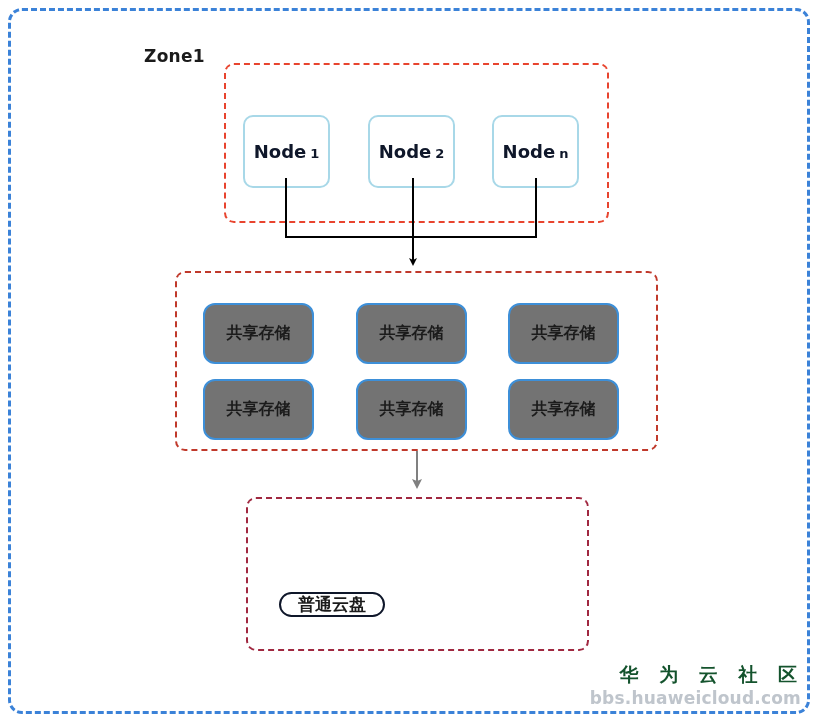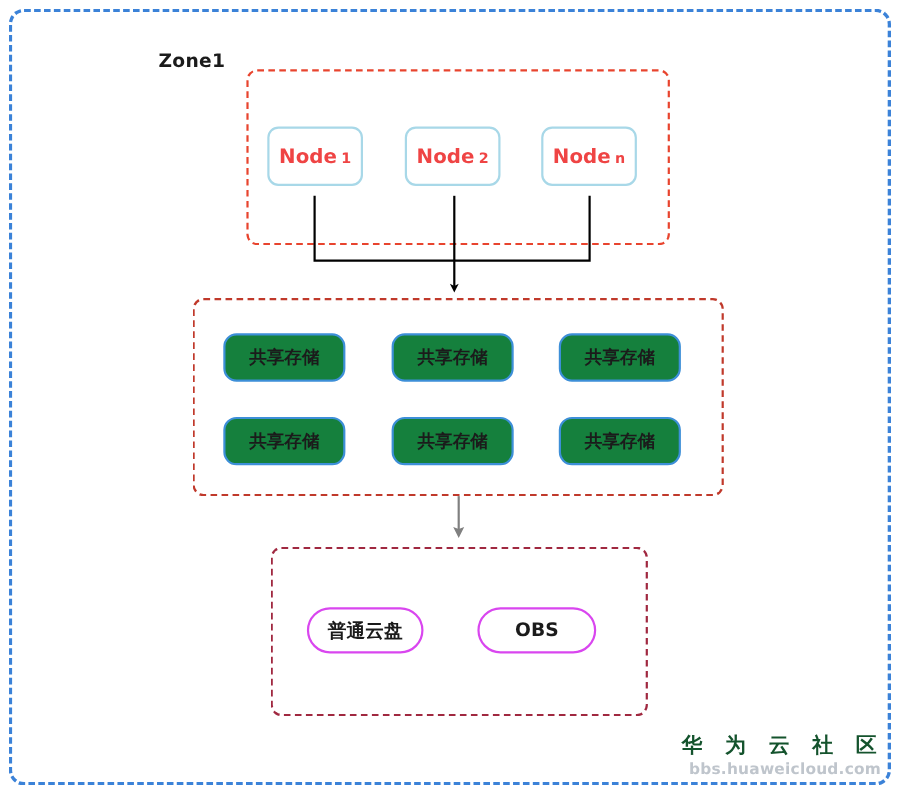--- a/index.html
+++ b/index.html
@@ -70,69 +70,70 @@
     height: 154px;
     border: 2px dashed #a02840;
     border-radius: 10px;
   }
 
   
   .node-box {
     position: absolute;
     box-sizing: border-box;
     width: 87px;
-    height: 54px;
+    height: 73px;
     border: 2px solid #a8d8e8;
     border-radius: 10px;
     background: #ffffff;
     display: flex;
     align-items: center;
     justify-content: center;
-    color: #ef4444;
+    color: #0f172a;
     font-size: 18px;
     white-space: nowrap;
   }
   .node-box .sub {
     font-size: 13px;
     margin-left: 4px;
     position: relative;
     top: 2px;
   }
 
   
   .store-box {
     position: absolute;
     box-sizing: border-box;
     width: 111px;
-    height: 44px;
+    height: 61px;
     border: 2px solid #3d8fd8;
     border-radius: 12px;
-    background: #15803d;
+    background: #737373;
     display: flex;
     align-items: center;
     justify-content: center;
     color: #1b1b1b;
     font-size: 16px;
     white-space: nowrap;
   }
 
   
   .backing-box {
     position: absolute;
     box-sizing: border-box;
-    height: 42px;
-    border: 2px solid #d946ef;
+    height: 25px;
+    border: 2px solid #0f172a;
     border-radius: 21px;
     background: #ffffff;
     display: flex;
     align-items: center;
     justify-content: center;
     color: #1b1b1b;
     font-size: 17px;
     white-space: nowrap;
+    margin-top: 40px;
   }
   .backing-disk { left: 279px; top: 552px; width: 106px; }
   .backing-obs  { left: 434px; top: 552px; width: 108px; }
 
   
   .connectors {
     position: absolute;
     left: 0;
     top: 0;
     width: 822px;
@@ -148,21 +149,21 @@
     text-align: right;
     user-select: none;
   }
   .watermark .wm-cn {
     font-size: 19px;
     color: #14532d;
     letter-spacing: 7px;
     line-height: 1.2;
   }
   .watermark .wm-url {
-    font-size: 14px;
+    font-size: 17px;
     color: #bfc5cc;
     letter-spacing: 0.2px;
     margin-top: 2px;
     margin-right: 3px;
   }
 </style>
 </head>
 <body>
 
 <div id="canvas">
@@ -192,21 +193,20 @@
   <div class="store-box" style="left:356px; top:303px;">共享存储</div>
   <div class="store-box" style="left:508px; top:303px;">共享存储</div>
 
   <div class="store-box" style="left:203px; top:379px;">共享存储</div>
   <div class="store-box" style="left:356px; top:379px;">共享存储</div>
   <div class="store-box" style="left:508px; top:379px;">共享存储</div>
 
   <div class="group group-backing"></div>
 
   <div class="backing-box backing-disk">普通云盘</div>
-  <div class="backing-box backing-obs">OBS</div>
 
   <svg class="connectors" viewBox="0 0 822 726" xmlns="http://www.w3.org/2000/svg">
     <defs>
       <marker id="arrow-black" markerWidth="10" markerHeight="10" refX="5" refY="5" orient="auto" markerUnits="userSpaceOnUse">
         <path d="M1,1 L9,5 L1,9 L3,5 Z" fill="#000000"></path>
       </marker>
       <marker id="arrow-gray" markerWidth="12" markerHeight="12" refX="6" refY="6" orient="auto" markerUnits="userSpaceOnUse">
         <path d="M1,1 L11,6 L1,11 L3,6 Z" fill="#808080"></path>
       </marker>
     </defs>

